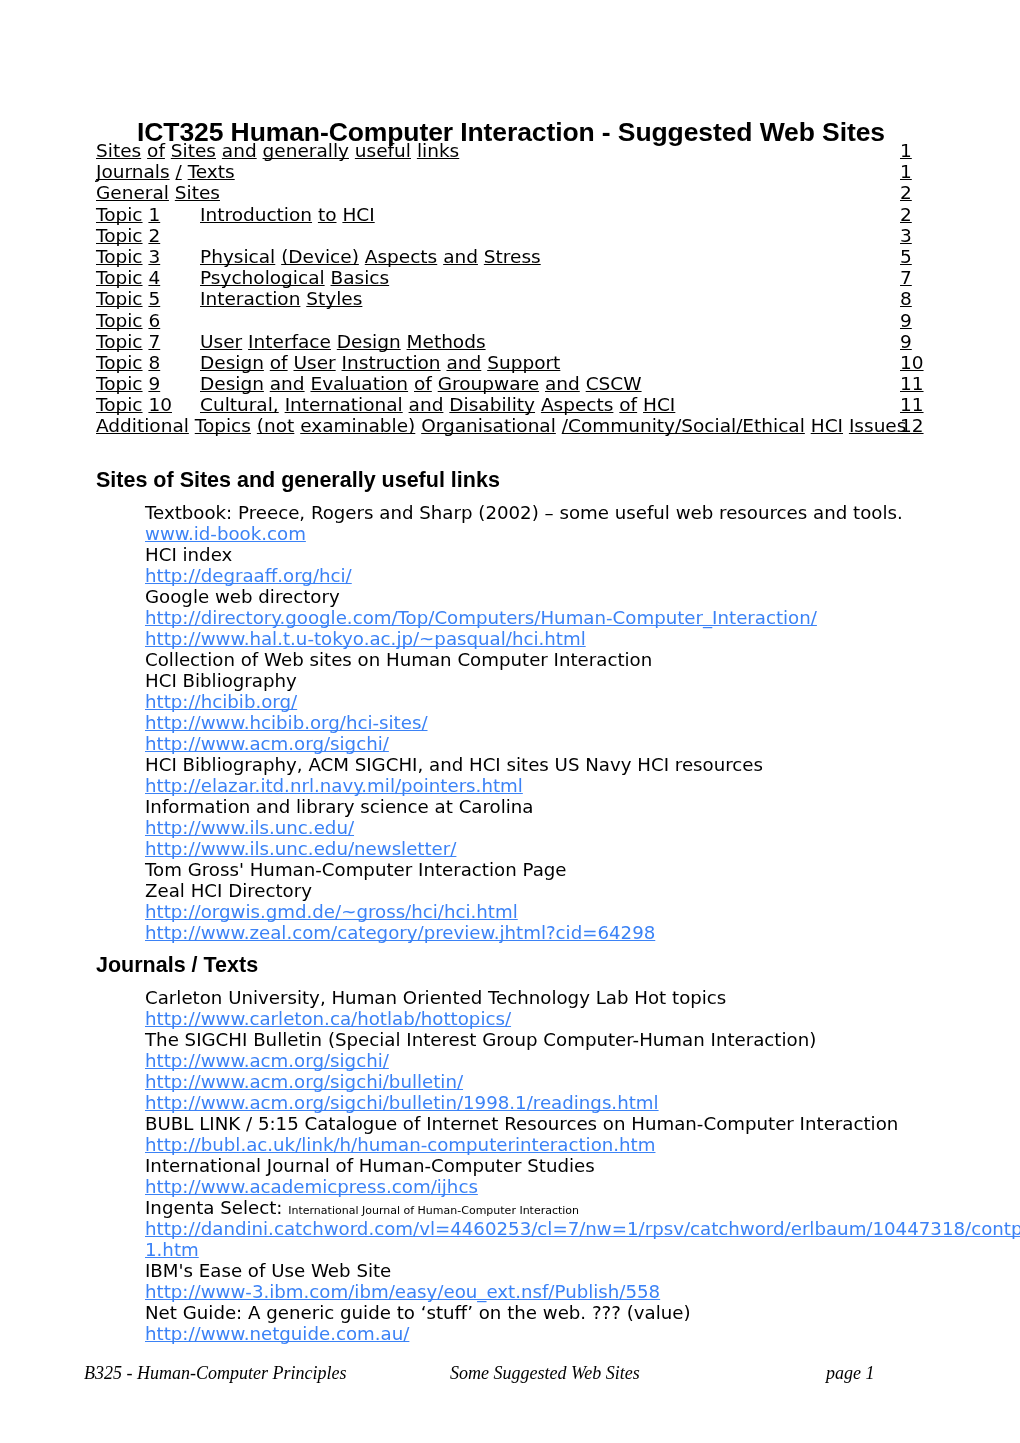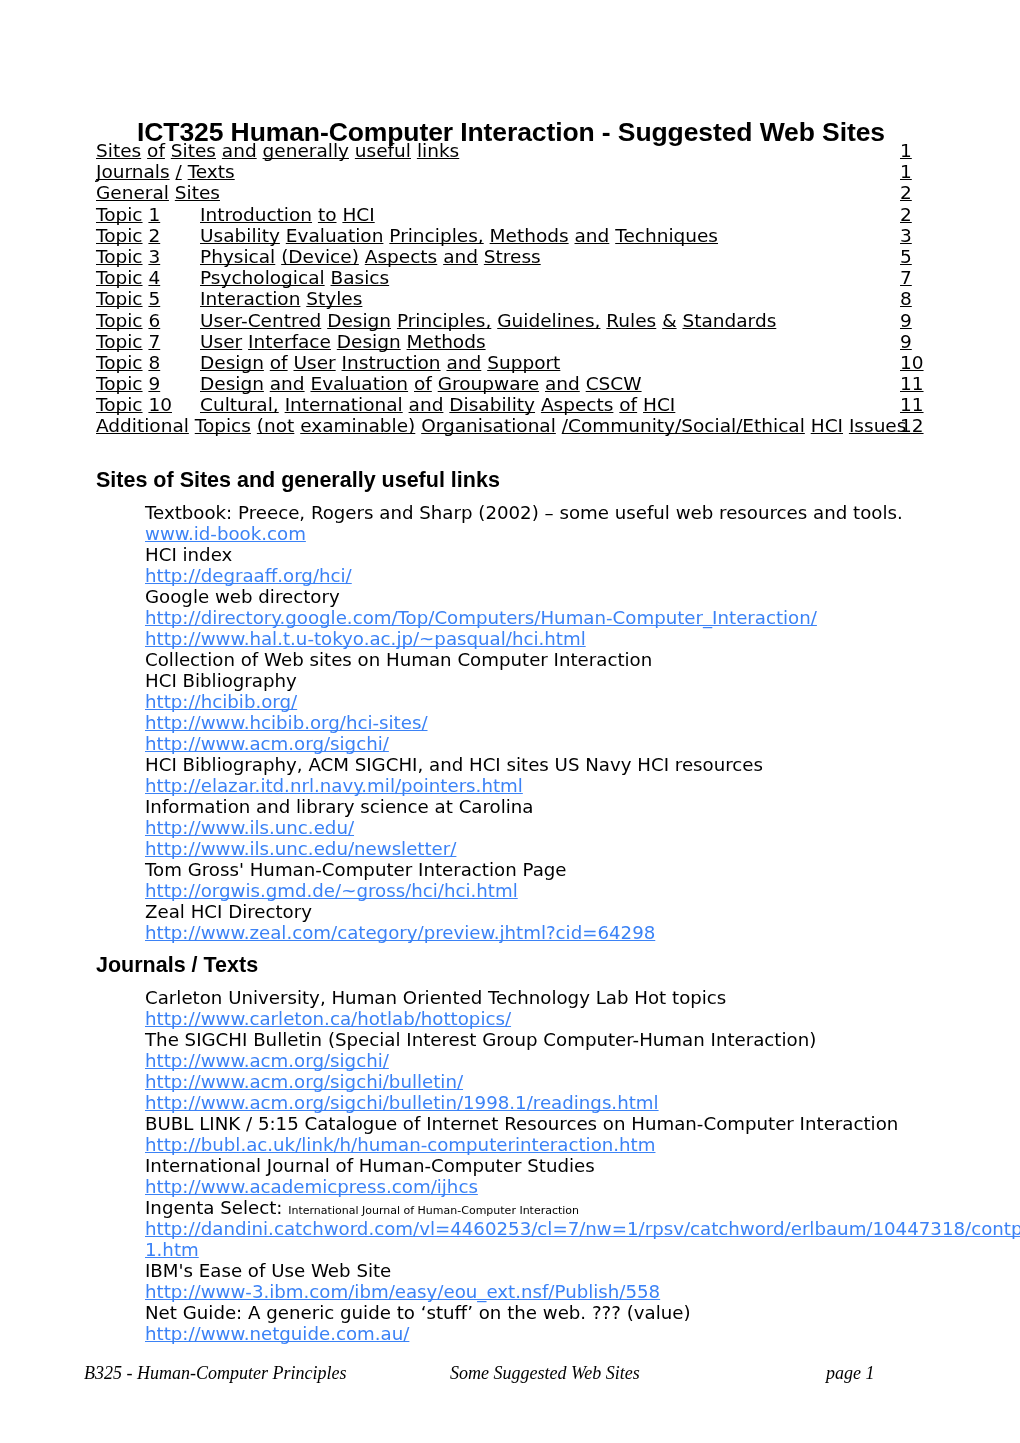--- a/index.html
+++ b/index.html
@@ -146,41 +146,39 @@
         <span class="toc-label"><span class="u">General</span> <span class="u">Sites</span></span>
         <span class="toc-page"><span class="u">2</span></span>
       </div>
       <div class="toc-row">
         <span class="toc-topic"><span class="u">Topic</span> <span class="u">1</span></span>
         <span class="toc-desc"><span class="u">Introduction</span> <span class="u">to</span> <span class="u">HCI</span></span>
         <span class="toc-page"><span class="u">2</span></span>
       </div>
       <div class="toc-row">
         <span class="toc-topic"><span class="u">Topic</span> <span class="u">2</span></span>
-        <span class="toc-desc"><span class="u">Usability</span> <span class="u">Evaluation</span> <span class="u">Principles,</span> <span class="u">Methods</span> <span class="u">and</span> <span class="u">Techniques</span></span>
         <span class="toc-page"><span class="u">3</span></span>
       </div>
       <div class="toc-row">
         <span class="toc-topic"><span class="u">Topic</span> <span class="u">3</span></span>
         <span class="toc-desc"><span class="u">Physical</span> <span class="u">(Device)</span> <span class="u">Aspects</span> <span class="u">and</span> <span class="u">Stress</span></span>
         <span class="toc-page"><span class="u">5</span></span>
       </div>
       <div class="toc-row">
         <span class="toc-topic"><span class="u">Topic</span> <span class="u">4</span></span>
         <span class="toc-desc"><span class="u">Psychological</span> <span class="u">Basics</span></span>
         <span class="toc-page"><span class="u">7</span></span>
       </div>
       <div class="toc-row">
         <span class="toc-topic"><span class="u">Topic</span> <span class="u">5</span></span>
         <span class="toc-desc"><span class="u">Interaction</span> <span class="u">Styles</span></span>
         <span class="toc-page"><span class="u">8</span></span>
       </div>
       <div class="toc-row">
         <span class="toc-topic"><span class="u">Topic</span> <span class="u">6</span></span>
-        <span class="toc-desc"><span class="u">User-Centred</span> <span class="u">Design</span> <span class="u">Principles,</span> <span class="u">Guidelines,</span> <span class="u">Rules</span> <span class="u">&amp;</span> <span class="u">Standards</span></span>
         <span class="toc-page"><span class="u">9</span></span>
       </div>
       <div class="toc-row">
         <span class="toc-topic"><span class="u">Topic</span> <span class="u">7</span></span>
         <span class="toc-desc"><span class="u">User</span> <span class="u">Interface</span> <span class="u">Design</span> <span class="u">Methods</span></span>
         <span class="toc-page"><span class="u">9</span></span>
       </div>
       <div class="toc-row">
         <span class="toc-topic"><span class="u">Topic</span> <span class="u">8</span></span>
         <span class="toc-desc"><span class="u">Design</span> <span class="u">of</span> <span class="u">User</span> <span class="u">Instruction</span> <span class="u">and</span> <span class="u">Support</span></span>
@@ -216,22 +214,22 @@
         <div class="line">HCI Bibliography</div>
         <div class="line"><span class="link">http://hcibib.org/</span></div>
         <div class="line"><span class="link">http://www.hcibib.org/hci-sites/</span></div>
         <div class="line"><span class="link">http://www.acm.org/sigchi/</span></div>
         <div class="line">HCI Bibliography, ACM SIGCHI, and HCI sites US Navy HCI resources</div>
         <div class="line"><span class="link">http://elazar.itd.nrl.navy.mil/pointers.html</span></div>
         <div class="line">Information and library science at Carolina</div>
         <div class="line"><span class="link">http://www.ils.unc.edu/</span></div>
         <div class="line"><span class="link">http://www.ils.unc.edu/newsletter/</span></div>
         <div class="line">Tom Gross' Human-Computer Interaction Page</div>
+        <div class="line">Zeal HCI Directory</div>
         <div class="line"><span class="link">http://orgwis.gmd.de/~gross/hci/hci.html</span></div>
-        <div class="line">Zeal HCI Directory</div>
         <div class="line"><span class="link">http://www.zeal.com/category/preview.jhtml?cid=64298</span></div>
       </div>
       <div class="sec-head" style="top: 953px;">Journals / Texts</div>
       <div class="body-block" style="top: 987px;">
         <div class="line">Carleton University, Human Oriented Technology Lab Hot topics</div>
         <div class="line"><span class="link">http://www.carleton.ca/hotlab/hottopics/</span></div>
         <div class="line">The SIGCHI Bulletin (Special Interest Group Computer-Human Interaction)</div>
         <div class="line"><span class="link">http://www.acm.org/sigchi/</span></div>
         <div class="line"><span class="link">http://www.acm.org/sigchi/bulletin/</span></div>
         <div class="line"><span class="link">http://www.acm.org/sigchi/bulletin/1998.1/readings.html</span></div>

